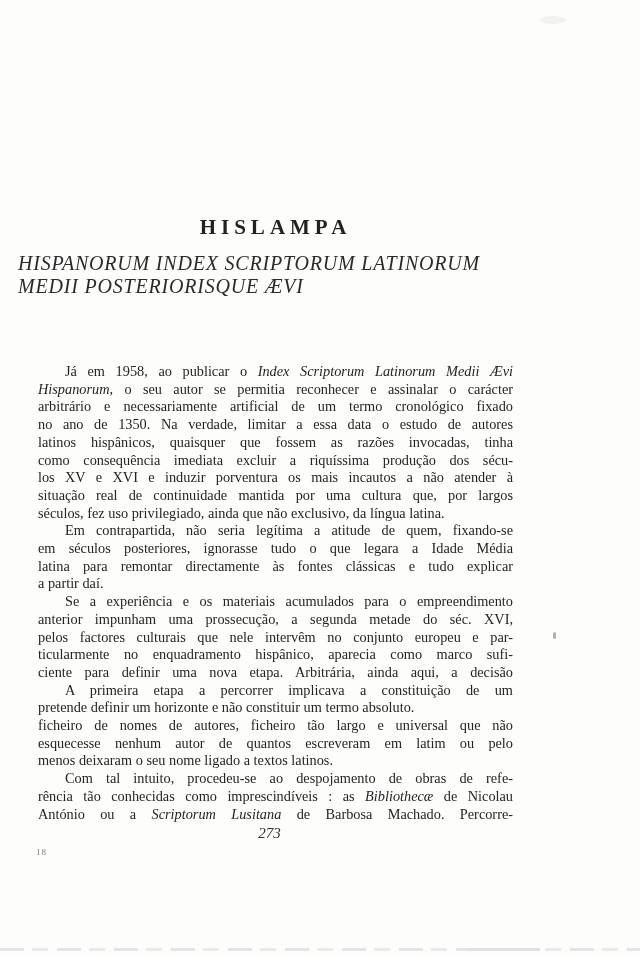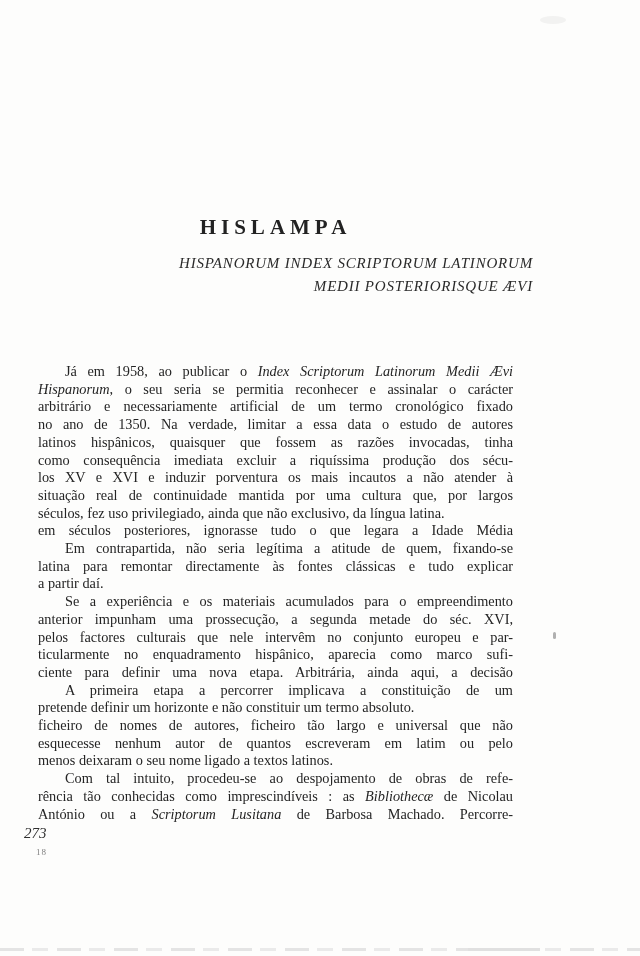--- a/index.html
+++ b/index.html
@@ -28,23 +28,23 @@
     font-size: 21px;
     font-weight: 700;
     letter-spacing: 5px;
     color: #222;
   }
   .subtitle {
     position: absolute;
     left: 18px;
     top: 252px;
     width: 515px;
-    text-align: right;
+    text-align: left;
     font-style: italic;
-    font-size: 15px;
+    font-size: 20px;
     line-height: 23px;
     letter-spacing: 0.8px;
     color: #2a2a2a;
   }
   .bodytext {
     position: absolute;
     left: 38px;
     top: 363px;
     width: 475px;
     font-size: 14.3px;
@@ -54,24 +54,24 @@
   .line {
     text-align: justify;
     text-align-last: justify;
     white-space: normal;
   }
   .line.end { text-align-last: left; }
   .line.indent { text-indent: 27px; }
   .it { font-style: italic; margin-top: 16px; }
   .pagenum {
     position: absolute;
-    left: 24px;
+    left: 32px;
     top: 825px;
     width: 475px;
-    text-align: left;
+    text-align: center;
     font-style: italic;
     font-size: 15px;
     color: #2e2e2e;
   }
   .sig {
     position: absolute;
     left: 36px;
     top: 847px;
     font-size: 9px;
     letter-spacing: 1px;
@@ -126,30 +126,30 @@
 
   <div class="title">HISLAMPA</div>
 
   <div class="subtitle">
     <div>HISPANORUM INDEX SCRIPTORUM LATINORUM</div>
     <div>MEDII POSTERIORISQUE ÆVI</div>
   </div>
 
   <div class="bodytext">
       <div class="line indent"><span>Já em 1958, ao publicar o </span><span class="it">Index Scriptorum Latinorum Medii Ævi</span></div>
-      <div class="line"><span class="it">Hispanorum</span><span>, o seu seria se permitia reconhecer e assinalar o carácter</span></div>
+      <div class="line"><span class="it">Hispanorum</span><span>, o seu autor se permitia reconhecer e assinalar o carácter</span></div>
       <div class="line"><span>arbitrário e necessariamente artificial de um termo cronológico fixado</span></div>
       <div class="line"><span>no ano de 1350. Na verdade, limitar a essa data o estudo de autores</span></div>
       <div class="line"><span>latinos hispânicos, quaisquer que fossem as razões invocadas, tinha</span></div>
       <div class="line"><span>como consequência imediata excluir a riquíssima produção dos sécu-</span></div>
       <div class="line"><span>los XV e XVI e induzir porventura os mais incautos a não atender à</span></div>
       <div class="line"><span>situação real de continuidade mantida por uma cultura que, por largos</span></div>
       <div class="line end"><span>séculos, fez uso privilegiado, ainda que não exclusivo, da língua latina.</span></div>
+      <div class="line indent"><span>Em contrapartida, não seria legítima a atitude de quem, fixando-se</span></div>
       <div class="line"><span>em séculos posteriores, ignorasse tudo o que legara a Idade Média</span></div>
-      <div class="line indent"><span>Em contrapartida, não seria legítima a atitude de quem, fixando-se</span></div>
       <div class="line"><span>latina para remontar directamente às fontes clássicas e tudo explicar</span></div>
       <div class="line end"><span>a partir daí.</span></div>
       <div class="line indent"><span>Se a experiência e os materiais acumulados para o empreendimento</span></div>
       <div class="line"><span>anterior impunham uma prossecução, a segunda metade do séc. XVI,</span></div>
       <div class="line"><span>pelos factores culturais que nele intervêm no conjunto europeu e par-</span></div>
       <div class="line"><span>ticularmente no enquadramento hispânico, aparecia como marco sufi-</span></div>
       <div class="line"><span>ciente para definir uma nova etapa. Arbitrária, ainda aqui, a decisão</span></div>
       <div class="line indent"><span>A primeira etapa a percorrer implicava a constituição de um</span></div>
       <div class="line end"><span>pretende definir um horizonte e não constituir um termo absoluto.</span></div>
       <div class="line"><span>ficheiro de nomes de autores, ficheiro tão largo e universal que não</span></div>

